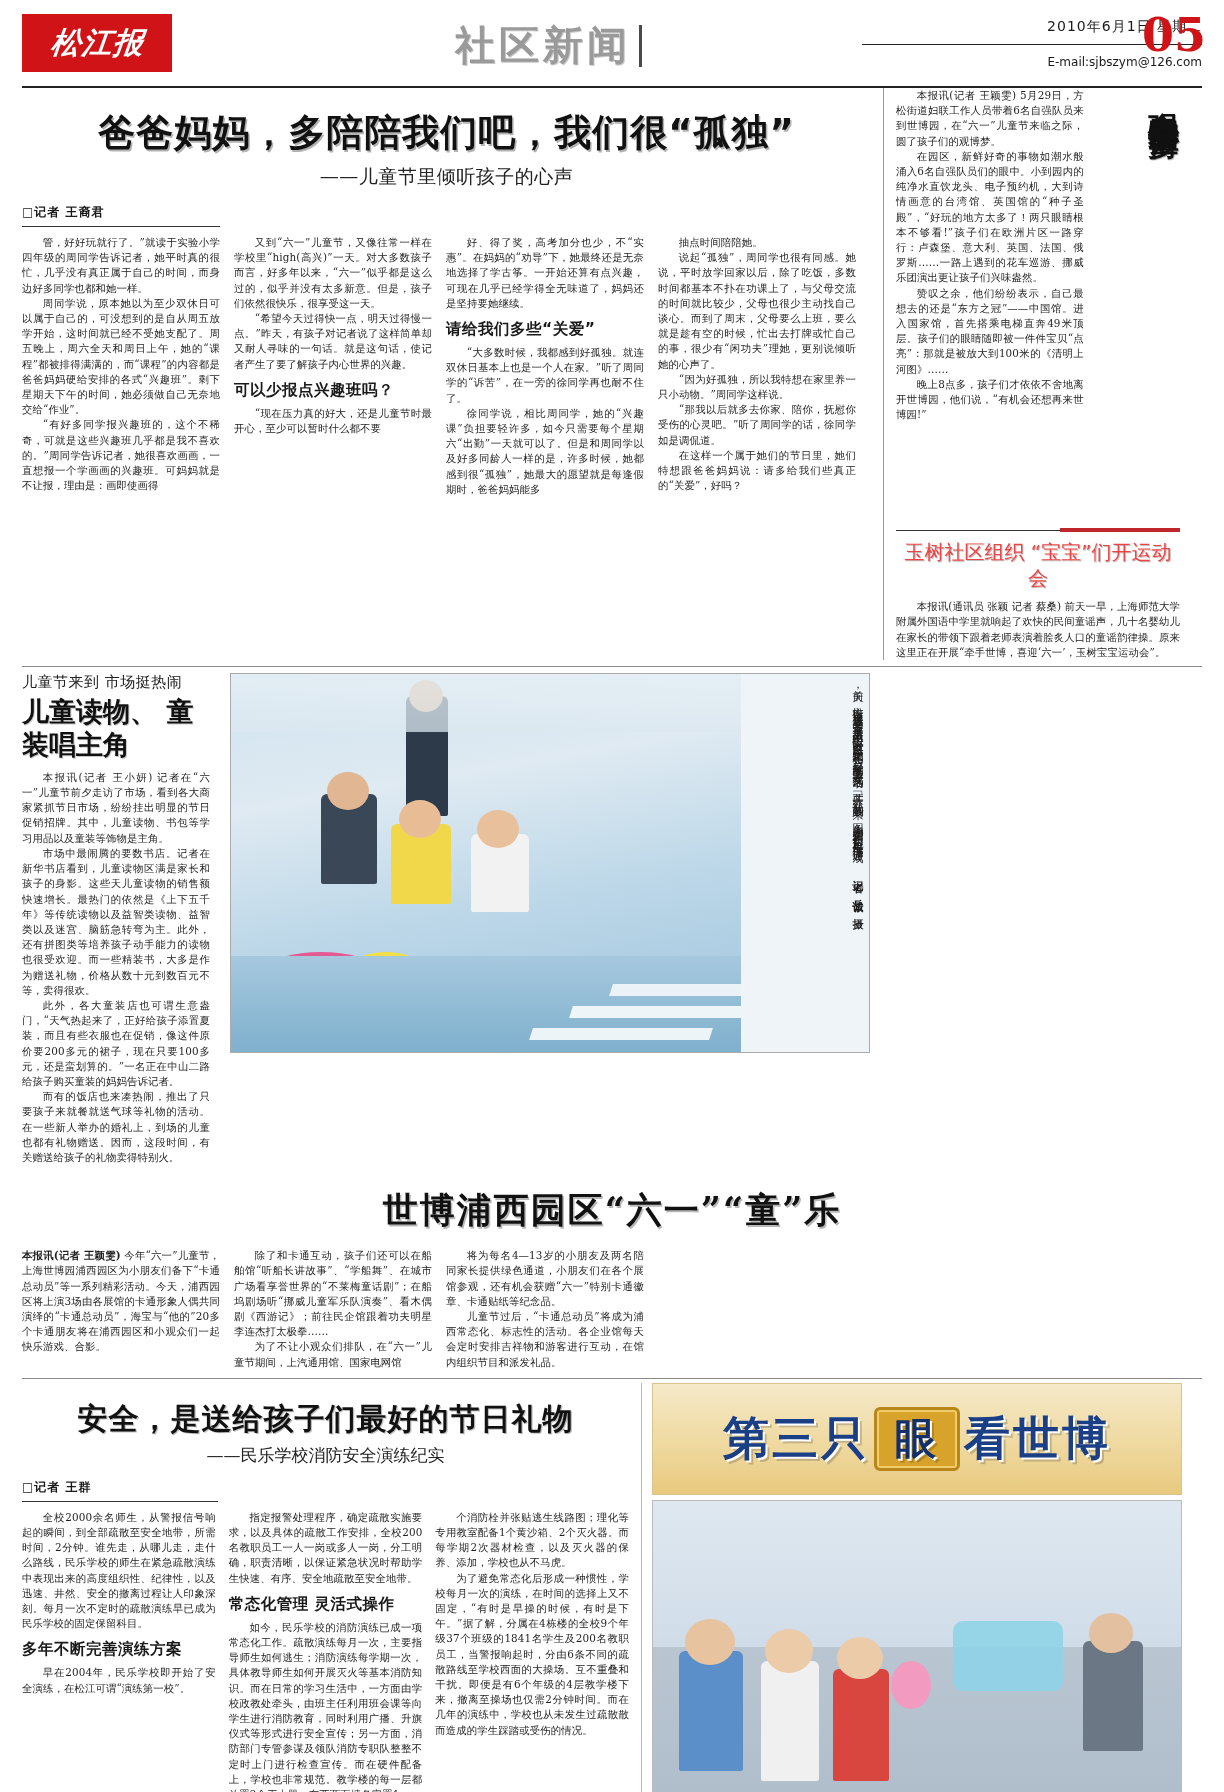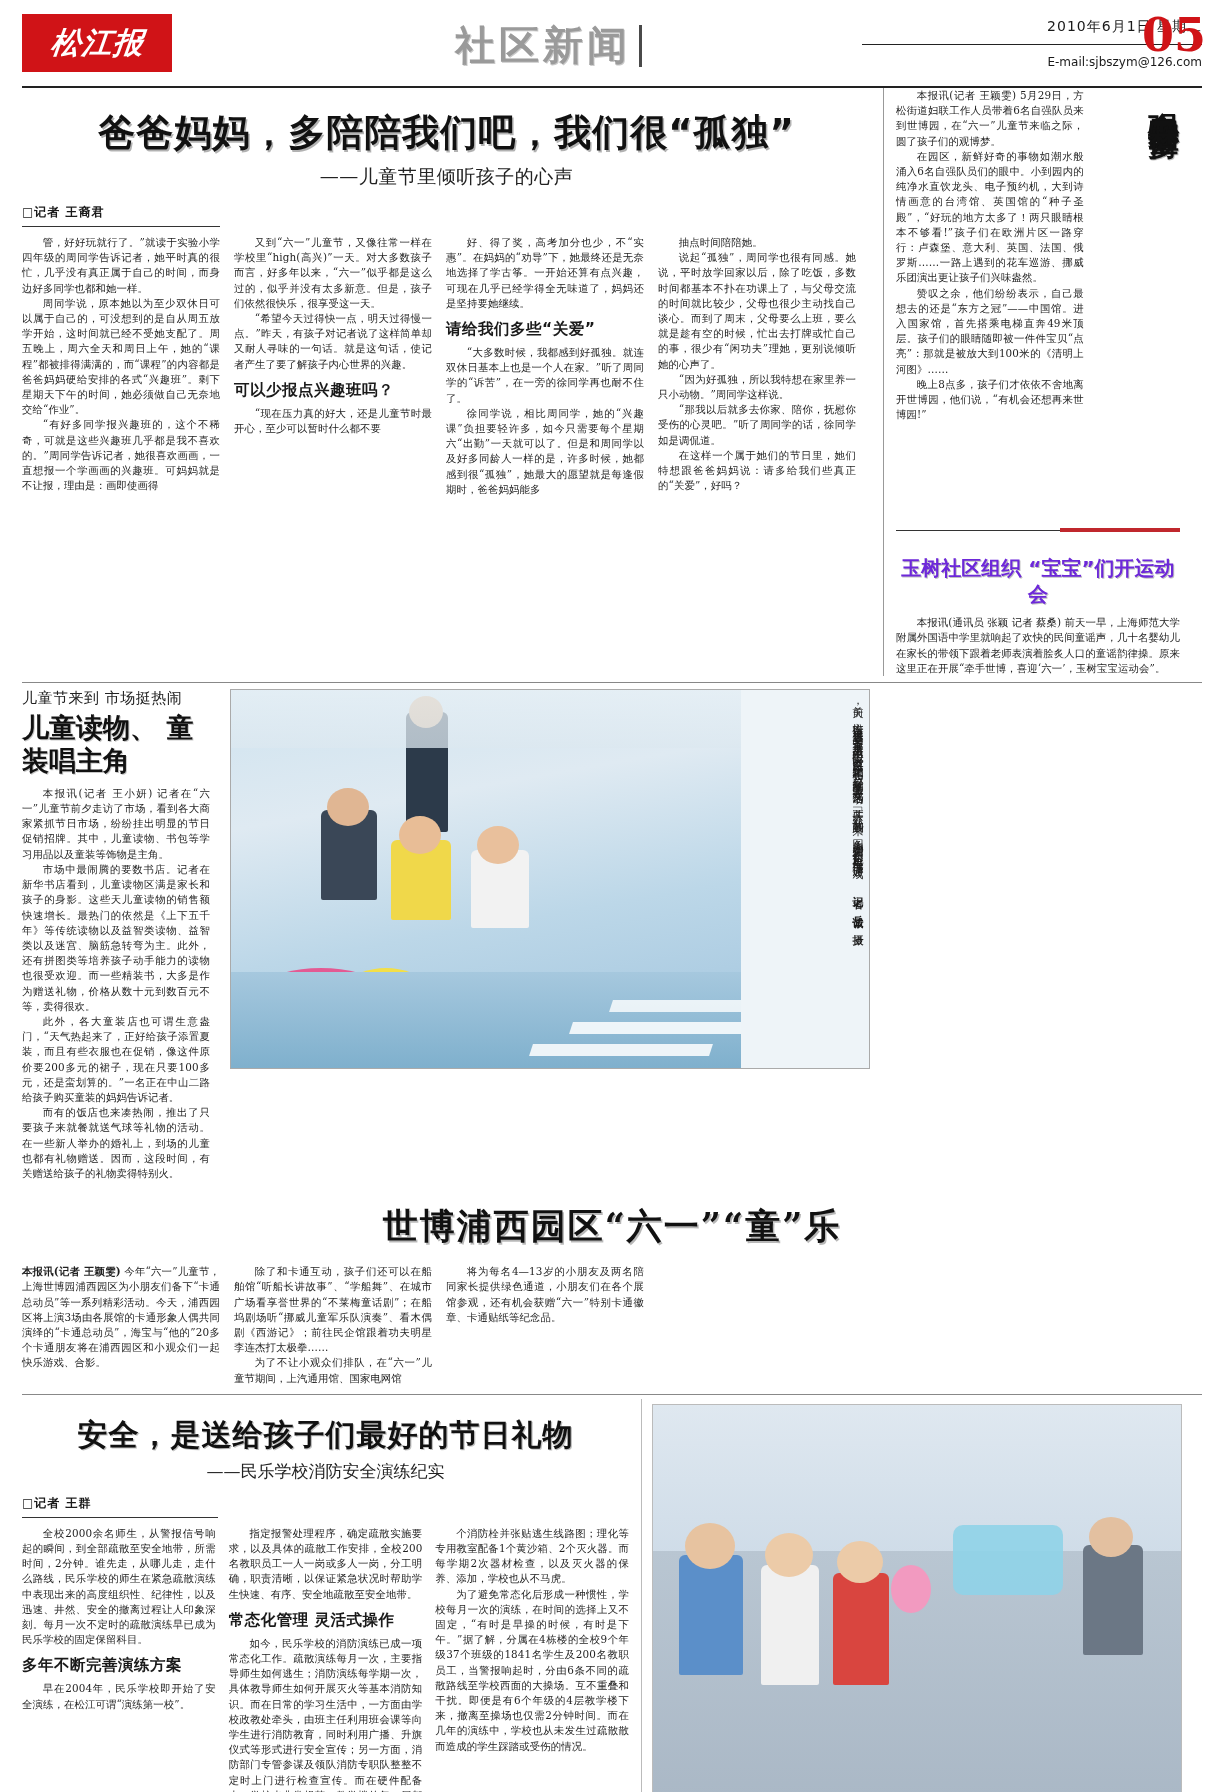--- a/index.html
+++ b/index.html
@@ -90,22 +90,22 @@
   .vert-head {
     width: 92px; margin-left: 8px;
     font-family: "DejaVu Serif","Liberation Serif",serif;
     font-weight: bold; font-size: 31px; line-height: 1.08;
     writing-mode: vertical-rl; text-orientation: upright;
     letter-spacing: 2px; height: 430px; color:#111;
     text-shadow: 1px 1px 0 rgba(0,0,0,0.25);
   }
   .side-head2 {
     font-family: "DejaVu Sans","Liberation Sans",sans-serif;
-    font-weight: bold; font-size: 20px; text-align: center;
-    line-height: 1.28; margin: 24px 0 8px 0; color:#6d28d9;
+    font-weight: normal; font-size: 20px; text-align: center;
+    line-height: 1.28; margin: 8px 0 8px 0; color:#ef4444;
     text-shadow: 1px 1px 0 rgba(0,0,0,0.25);
   }
   .red-rule-wrap { display:flex; align-items:center; margin: 10px 0 2px 0; }
   .red-rule-left { flex:1; border-top: 1px solid #333; }
   .red-rule-right { width: 120px; border-top: 4px solid #c0272d; }
 
   
   .mid-region { position: relative; padding: 0 22px; margin-top: 6px; }
   .mid-top-rule { border-top: 1px solid #888; margin-bottom: 6px; }
   .mid-flex { display: flex; }
@@ -328,20 +328,21 @@
           <span style="font-weight:bold;">本报讯(记者  王颖雯)</span>
           <span>今年“六一”儿童节，上海世博园浦西园区为小朋友们备下“卡通总动员”等一系列精彩活动。今天，浦西园区将上演3场由各展馆的卡通形象人偶共同演绎的“卡通总动员”，海宝与“他的”20多个卡通朋友将在浦西园区和小观众们一起快乐游戏、合影。</span>
         </div>
       </div>
       <div class="mid-c">
         <div class="col-text">除了和卡通互动，孩子们还可以在船舶馆“听船长讲故事”、“学船舞”、在城市广场看享誉世界的“不莱梅童话剧”；在船坞剧场听“挪威儿童军乐队演奏”、看木偶剧《西游记》；前往民企馆跟着功夫明星李连杰打太极拳……</div>
         <div class="col-text">为了不让小观众们排队，在“六一”儿童节期间，上汽通用馆、国家电网馆</div>
       </div>
       <div class="mid-c">
         <div class="col-text">将为每名4—13岁的小朋友及两名陪同家长提供绿色通道，小朋友们在各个展馆参观，还有机会获赠“六一”特别卡通徽章、卡通贴纸等纪念品。</div>
+        <div class="col-text">儿童节过后，“卡通总动员”将成为浦西常态化、标志性的活动。各企业馆每天会定时安排吉祥物和游客进行互动，在馆内组织节目和派发礼品。</div>
       </div>
       <div class="mid-c"></div>
     </div>
   </div>
 
   <div class="bot-region">
     <div class="bot-rule"></div>
     <div class="bot-flex">
 
       <div class="bot-left">
@@ -364,20 +365,27 @@
           </div>
           <div class="bot-c">
             <div class="col-text">个消防栓并张贴逃生线路图；理化等专用教室配备1个黄沙箱、2个灭火器。而每学期2次器材检查，以及灭火器的保养、添加，学校也从不马虎。</div>
             <div class="col-text">为了避免常态化后形成一种惯性，学校每月一次的演练，在时间的选择上又不固定，“有时是早操的时候，有时是下午。”据了解，分属在4栋楼的全校9个年级37个班级的1841名学生及200名教职员工，当警报响起时，分由6条不同的疏散路线至学校西面的大操场。互不重叠和干扰。即便是有6个年级的4层教学楼下来，撤离至操场也仅需2分钟时间。而在几年的演练中，学校也从未发生过疏散散而造成的学生踩踏或受伤的情况。</div>
 
           </div>
         </div>
       </div>
 
       <div class="ad-col">
+        <div class="ad-banner">
+          <div class="ad-title">
+            <span>第三只</span>
+            <span class="ad-eye">眼</span>
+            <span>看世博</span>
+          </div>
+        </div>
         <div class="ad-photo">
           <div style="position:absolute;left:0;top:0;width:100%;height:150px;background:linear-gradient(180deg,#dfe8f0,#cfdce8)"></div>
           <div style="position:absolute;left:0;bottom:0;width:100%;height:250px;background:linear-gradient(180deg,#b9c6d2,#aab8c6)"></div>
           <div class="figure" style="left:26px;top:150px;width:64px;height:120px;background:#5b8fc9;"></div>
           <div class="figure" style="left:32px;top:118px;width:50px;height:46px;background:#e7c3a0;border-radius:50%;"></div>
           <div class="figure" style="left:108px;top:160px;width:58px;height:120px;background:#f0f0f0;"></div>
           <div class="figure" style="left:112px;top:128px;width:48px;height:44px;background:#eccba8;border-radius:50%;"></div>
           <div class="figure" style="left:180px;top:168px;width:56px;height:112px;background:#d9453f;"></div>
           <div class="figure" style="left:184px;top:136px;width:46px;height:42px;background:#eccba8;border-radius:50%;"></div>
 

